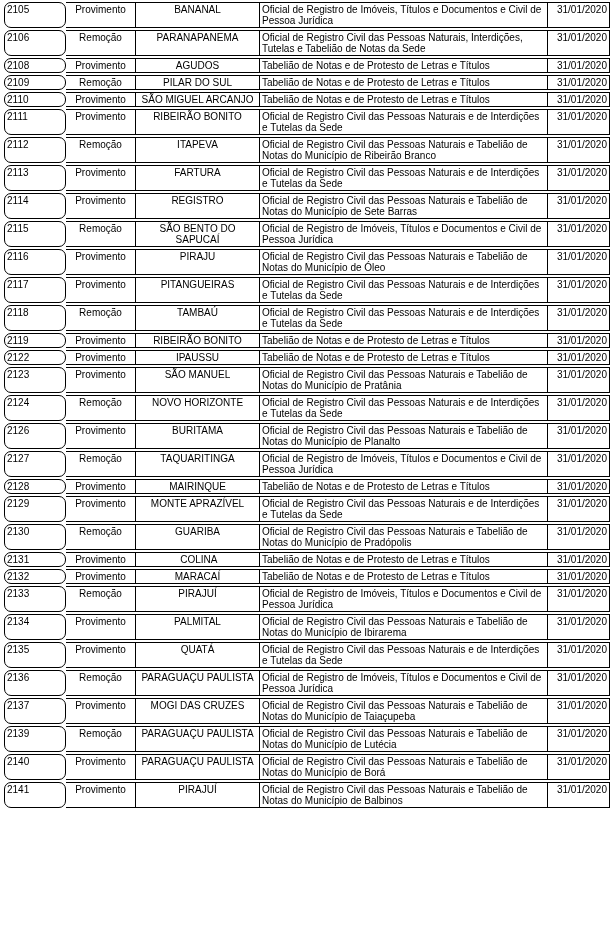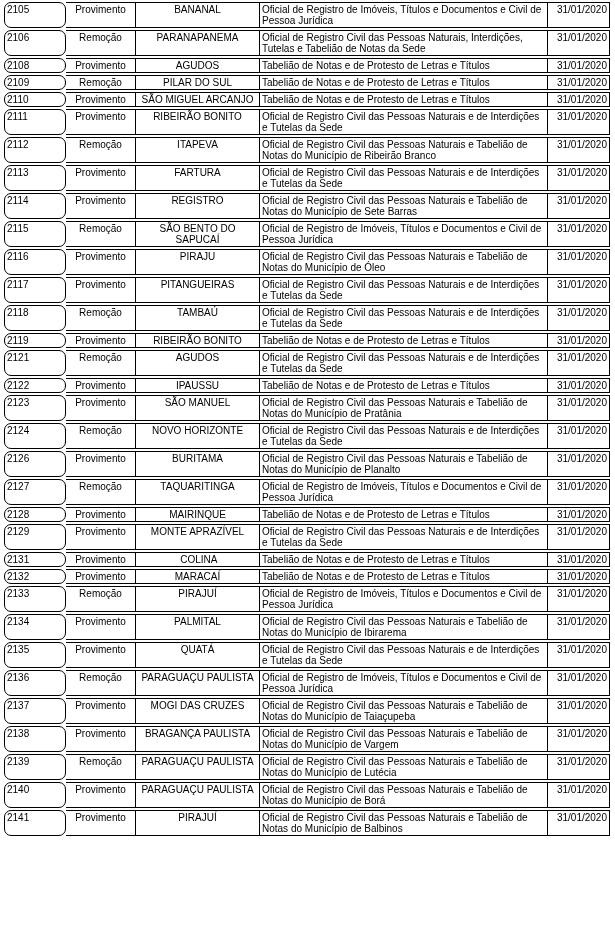--- a/index.html
+++ b/index.html
@@ -149,27 +149,20 @@
           <td class="col-date">31/01/2020</td>
         </tr>
         <tr>
           <td class="col-num">2119</td>
           <td class="col-action">Provimento</td>
           <td class="col-city">RIBEIRÃO BONITO</td>
           <td class="col-desc">Tabelião de Notas e de Protesto de Letras e Títulos</td>
           <td class="col-date">31/01/2020</td>
         </tr>
         <tr>
-          <td class="col-num">2121</td>
-          <td class="col-action">Remoção</td>
-          <td class="col-city">AGUDOS</td>
-          <td class="col-desc">Oficial de Registro Civil das Pessoas Naturais e de Interdições e Tutelas da Sede</td>
-          <td class="col-date">31/01/2020</td>
-        </tr>
-        <tr>
           <td class="col-num">2122</td>
           <td class="col-action">Provimento</td>
           <td class="col-city">IPAUSSU</td>
           <td class="col-desc">Tabelião de Notas e de Protesto de Letras e Títulos</td>
           <td class="col-date">31/01/2020</td>
         </tr>
         <tr>
           <td class="col-num">2123</td>
           <td class="col-action">Provimento</td>
           <td class="col-city">SÃO MANUEL</td>
@@ -205,20 +198,27 @@
           <td class="col-date">31/01/2020</td>
         </tr>
         <tr>
           <td class="col-num">2129</td>
           <td class="col-action">Provimento</td>
           <td class="col-city">MONTE APRAZÍVEL</td>
           <td class="col-desc">Oficial de Registro Civil das Pessoas Naturais e de Interdições e Tutelas da Sede</td>
           <td class="col-date">31/01/2020</td>
         </tr>
         <tr>
+          <td class="col-num">2130</td>
+          <td class="col-action">Remoção</td>
+          <td class="col-city">GUARIBA</td>
+          <td class="col-desc">Oficial de Registro Civil das Pessoas Naturais e Tabelião de Notas do Município de Pradópolis</td>
+          <td class="col-date">31/01/2020</td>
+        </tr>
+        <tr>
           <td class="col-num">2131</td>
           <td class="col-action">Provimento</td>
           <td class="col-city">&nbsp;COLINA</td>
           <td class="col-desc">Tabelião de Notas e de Protesto de Letras e Títulos</td>
           <td class="col-date">31/01/2020</td>
         </tr>
         <tr>
           <td class="col-num">2132</td>
           <td class="col-action">Provimento</td>
           <td class="col-city">MARACAÍ</td>
@@ -251,27 +251,20 @@
           <td class="col-action">Remoção</td>
           <td class="col-city">PARAGUAÇU PAULISTA</td>
           <td class="col-desc">Oficial de Registro de Imóveis, Títulos e Documentos e Civil de Pessoa Jurídica</td>
           <td class="col-date">31/01/2020</td>
         </tr>
         <tr>
           <td class="col-num">2137</td>
           <td class="col-action">Provimento</td>
           <td class="col-city">MOGI DAS CRUZES</td>
           <td class="col-desc">Oficial de Registro Civil das Pessoas Naturais e Tabelião de Notas do Município de Taiaçupeba</td>
-          <td class="col-date">31/01/2020</td>
-        </tr>
-        <tr>
-          <td class="col-num">2138</td>
-          <td class="col-action">Provimento</td>
-          <td class="col-city">BRAGANÇA PAULISTA</td>
-          <td class="col-desc">Oficial de Registro Civil das Pessoas Naturais e Tabelião de Notas do Município de Vargem</td>
           <td class="col-date">31/01/2020</td>
         </tr>
         <tr>
           <td class="col-num">2139</td>
           <td class="col-action">Remoção</td>
           <td class="col-city">PARAGUAÇU PAULISTA</td>
           <td class="col-desc">Oficial de Registro Civil das Pessoas Naturais e Tabelião de Notas do Município de Lutécia</td>
           <td class="col-date">31/01/2020</td>
         </tr>
         <tr>

